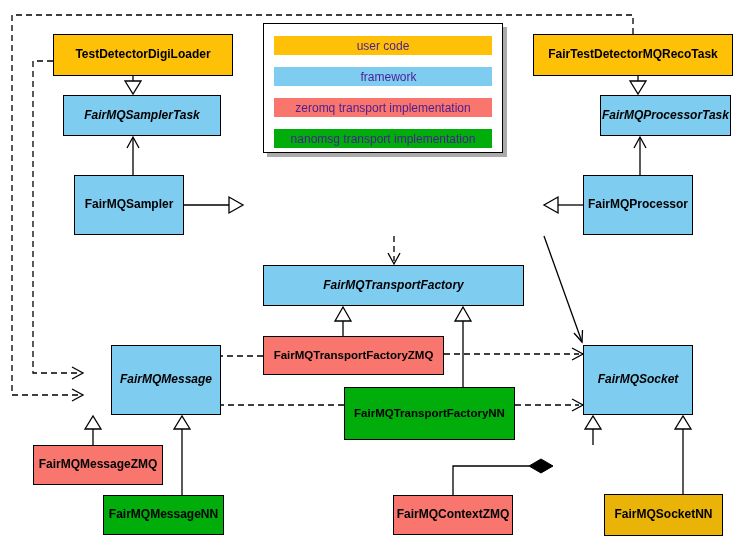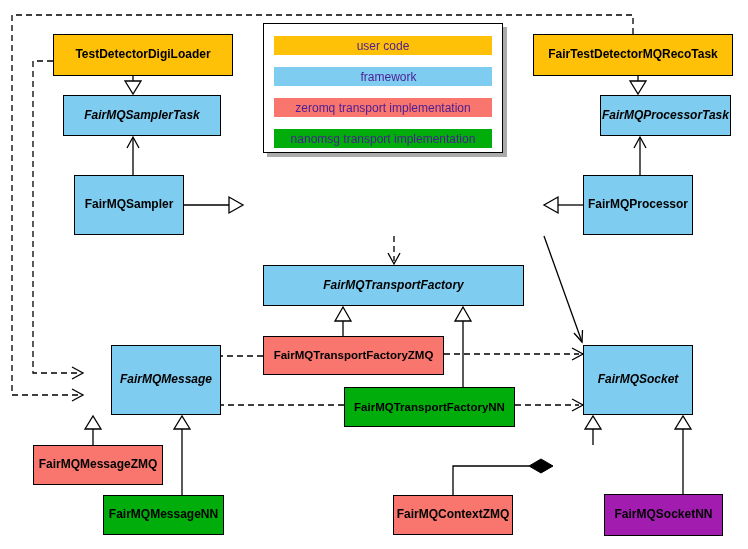--- a/index.html
+++ b/index.html
@@ -97,34 +97,34 @@
 
   <div class="node" style="left: 74px; top: 175px; width: 110px; height: 60px; background-color: rgb(126, 205, 241);">FairMQSampler</div>
 
 
   <div class="node" style="left: 583px; top: 175px; width: 110px; height: 60px; background-color: rgb(126, 205, 241);">FairMQProcessor</div>
 
   <div class="node abstract" style="left: 263px; top: 265px; width: 261px; height: 41px; background-color: rgb(126, 205, 241);">FairMQTransportFactory</div>
 
   <div class="node" style="left: 263px; top: 336px; width: 181px; height: 39px; font-size: 11.5px; background-color: rgb(248, 118, 109);">FairMQTransportFactoryZMQ</div>
 
-  <div class="node" style="left: 344px; top: 387px; width: 171px; height: 40px; font-size: 11.5px; background-color: rgb(0, 173, 10);">FairMQTransportFactoryNN</div>
+  <div class="node" style="left: 344px; top: 387px; width: 171px; height: 53px; font-size: 11.5px; background-color: rgb(0, 173, 10);">FairMQTransportFactoryNN</div>
 
   <div class="node abstract" style="left: 83px; top: 345px; width: 110px; height: 70px; background-color: rgb(126, 205, 241); margin-left: 28px;">FairMQMessage</div>
 
   <div class="node abstract" style="left: 583px; top: 345px; width: 110px; height: 70px; background-color: rgb(126, 205, 241);">FairMQSocket</div>
 
   <div class="node" style="left: 33px; top: 445px; width: 130px; height: 40px; background-color: rgb(248, 118, 109);">FairMQMessageZMQ</div>
 
   <div class="node" style="left: 103px; top: 495px; width: 121px; height: 40px; background-color: rgb(0, 173, 10);">FairMQMessageNN</div>
 
 
   <div class="node" style="left: 393px; top: 495px; width: 120px; height: 40px; background-color: rgb(248, 118, 109);">FairMQContextZMQ</div>
 
-  <div class="node" style="left: 604px; top: 494px; width: 119px; height: 42px; background-color: #a21caf;">FairMQSocketNN</div>
+  <div class="node" style="left: 604px; top: 494px; width: 119px; height: 42px; background-color: #eab308;">FairMQSocketNN</div>
 
   <div class="legend-box">
     <div class="legend-item" style="background-color: rgb(255, 193, 7);">user code</div>
     <div class="legend-item" style="background-color: rgb(126, 205, 241); padding-left: 11px;">framework</div>
     <div class="legend-item" style="background-color: rgb(248, 118, 109);">zeromq transport implementation</div>
     <div class="legend-item" style="background-color: rgb(0, 173, 10);">nanomsg transport implementation</div>
   </div>
 
 </div>
 

